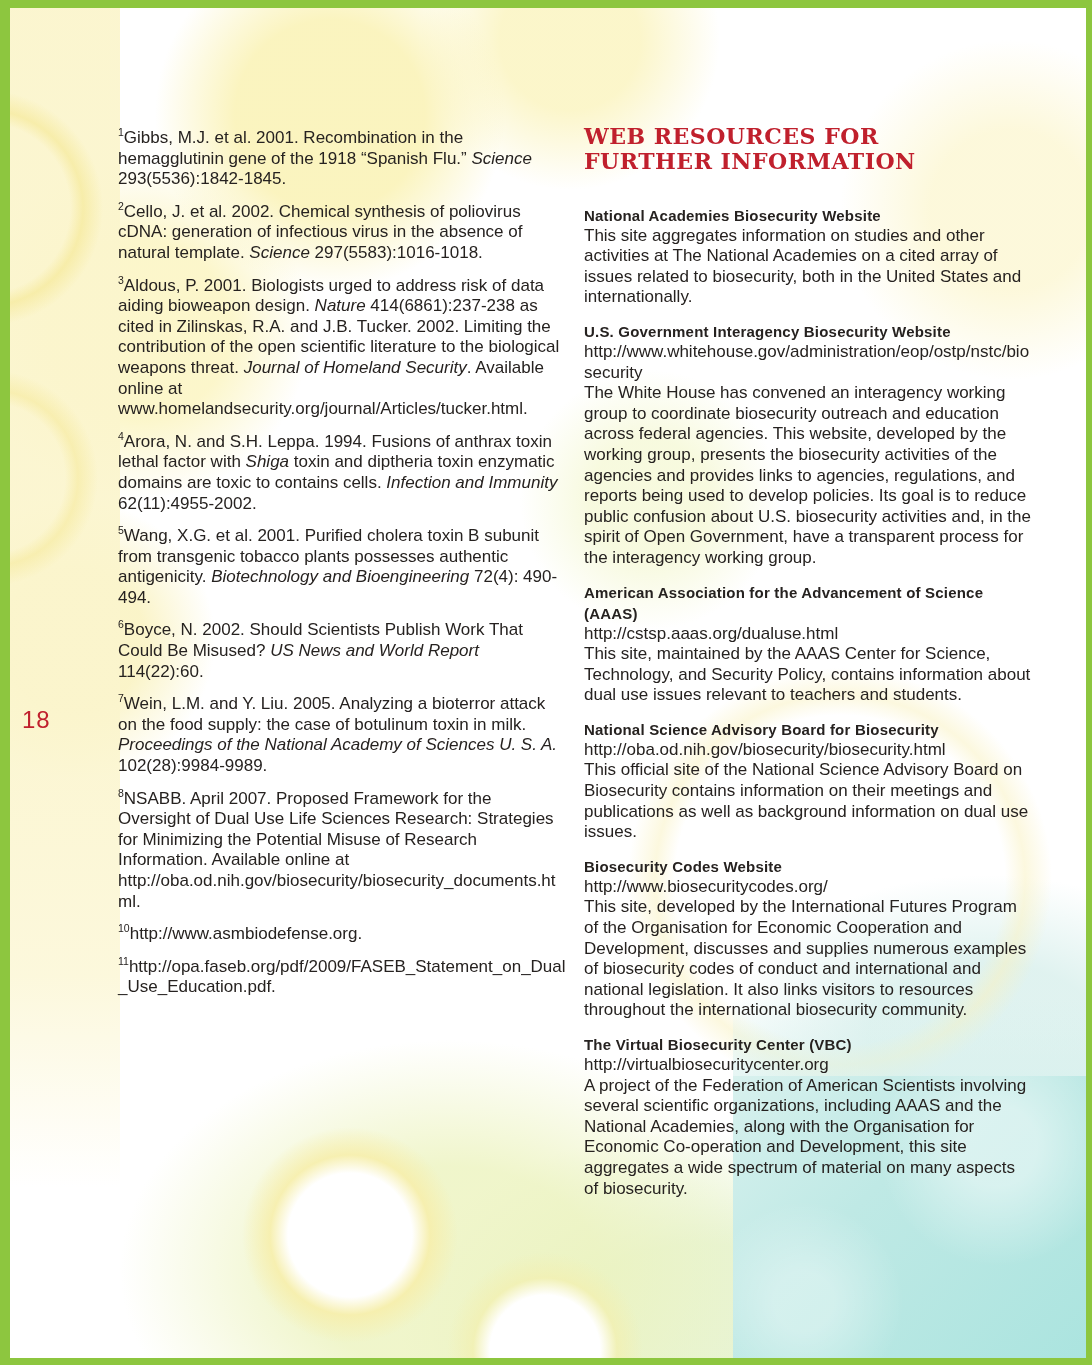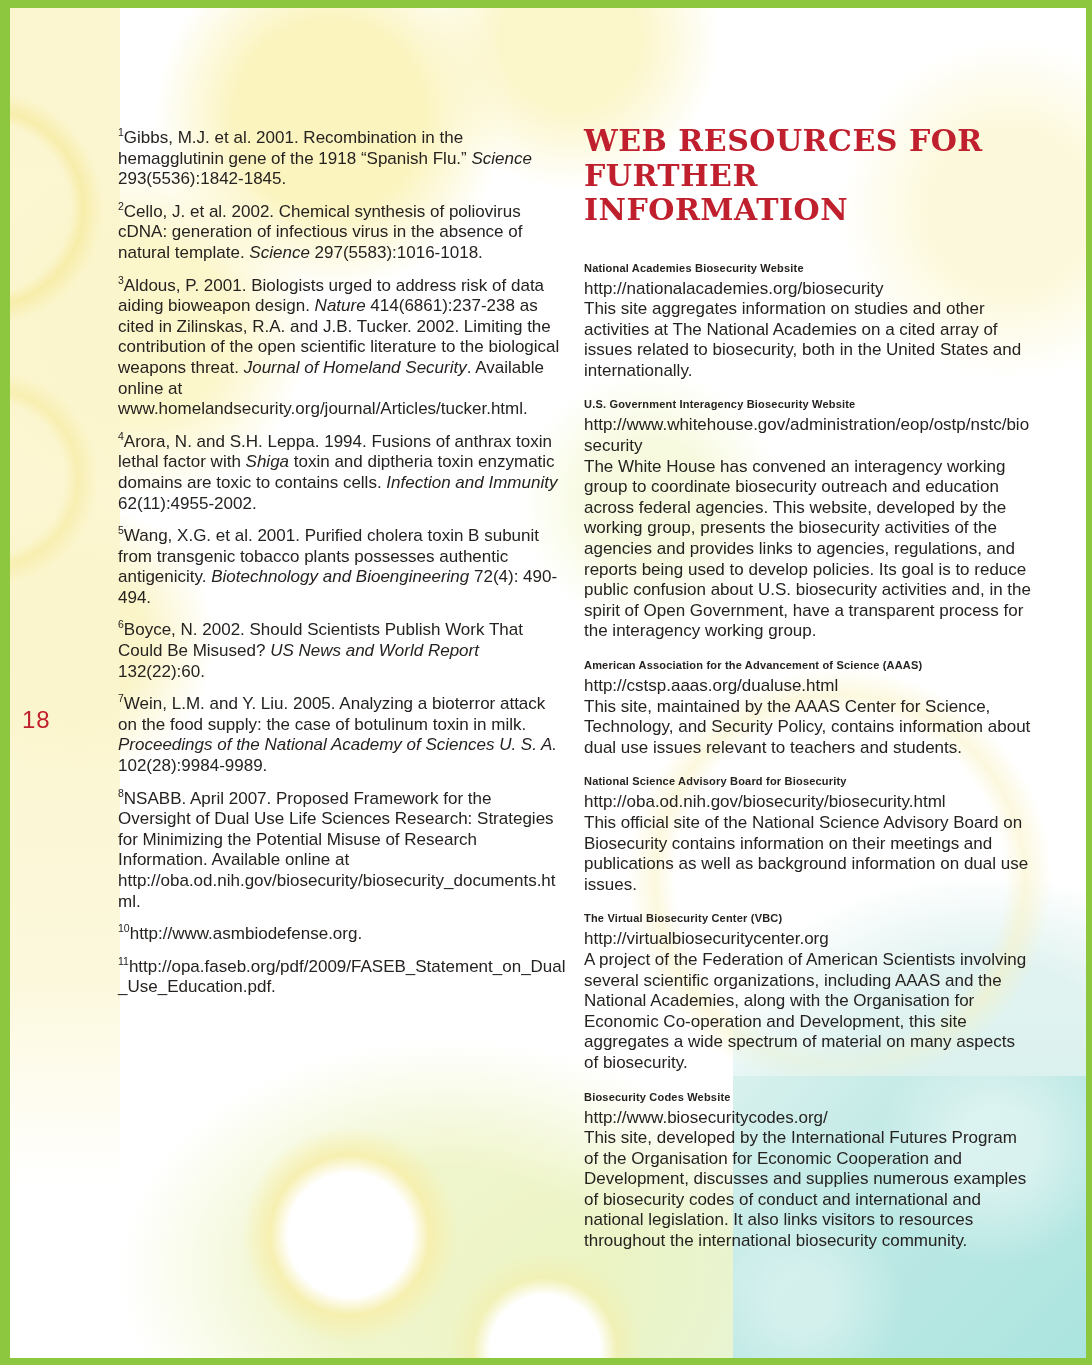--- a/index.html
+++ b/index.html
@@ -51,88 +51,87 @@
     position:absolute;left:12px;top:698px;
     font-size:24px;color:#c0202d;letter-spacing:1px;
   }
   .col-left{position:absolute;left:108px;top:120px;width:450px;}
   .col-right{position:absolute;left:574px;top:116px;width:448px;}
   h1.sect{
     font-family:"DejaVu Serif",serif;font-weight:bold;color:#c0202d;
     margin:0;letter-spacing:0.5px;
   }
   .col-left h1.sect{font-size:35px;line-height:1.05;margin-bottom:24px;}
-  .col-right h1.sect{font-size:30px;line-height:1.15;margin-bottom:30px;}
+  .col-right h1.sect{font-size:22px;line-height:1.15;margin-bottom:30px;}
   .col-right h1.sect span{display:block;}
   .note{
     font-size:17px;line-height:20.6px;margin:0 0 12px 0;
     overflow-wrap:anywhere;
   }
   .note sup{font-size:10.5px;line-height:0;}
   .resource{margin:0 0 13px 0;overflow-wrap:anywhere;}
-  .res-name{font-size:11px;font-weight:bold;line-height:21px;letter-spacing:0.2px;}
+  .res-name{font-size:15px;font-weight:bold;line-height:21px;letter-spacing:0.2px;}
   .res-url{font-size:17px;line-height:20.6px;}
   .res-desc{font-size:17px;line-height:20.6px;}
 </style>
 </head>
 <body>
 
 <div class="page">
   <div class="bg-left-strip"></div>
   <div class="bg-teal-fade"></div>
   <div class="bg-teal-block"></div>
 
   <div class="page-number">18</div>
 
   <div class="col-left">
     <div>
         <p class="note"><sup>1</sup><span>Gibbs, M.J. et al. 2001. Recombination in the hemagglutinin gene of the 1918 “Spanish Flu.” </span><i>Science</i><span> 293(5536):1842-1845.</span></p>
         <p class="note"><sup>2</sup><span>Cello, J. et al. 2002. Chemical synthesis of poliovirus cDNA: generation of infectious virus in the absence of natural template. </span><i>Science</i><span> 297(5583):1016-1018.</span></p>
         <p class="note"><sup>3</sup><span>Aldous, P. 2001. Biologists urged to address risk of data aiding bioweapon design. </span><i>Nature</i><span> 414(6861):237-238 as cited in Zilinskas, R.A. and J.B. Tucker. 2002. Limiting the contribution of the open scientific literature to the biological weapons threat. </span><i>Journal of Homeland Security</i><span>. Available online at www.homelandsecurity.org/journal/Articles/tucker.html.</span></p>
         <p class="note"><sup>4</sup><span>Arora, N. and S.H. Leppa. 1994. Fusions of anthrax toxin lethal factor with </span><i>Shiga</i><span> toxin and diptheria toxin enzymatic domains are toxic to contains cells. </span><i>Infection and Immunity</i><span> 62(11):4955-2002.</span></p>
         <p class="note"><sup>5</sup><span>Wang, X.G. et al. 2001. Purified cholera toxin B subunit from transgenic tobacco plants possesses authentic antigenicity. </span><i>Biotechnology and Bioengineering</i><span> 72(4): 490-494.</span></p>
-        <p class="note"><sup>6</sup><span>Boyce, N. 2002. Should Scientists Publish Work That Could Be Misused? </span><i>US News and World Report</i><span> 132(22):60.</span></p>
+        <p class="note"><sup>6</sup><span>Boyce, N. 2002. Should Scientists Publish Work That Could Be Misused? </span><i>US News and World Report</i><span> 114(22):60.</span></p>
         <p class="note"><sup>7</sup><span>Wein, L.M. and Y. Liu. 2005. Analyzing a bioterror attack on the food supply: the case of botulinum toxin in milk. </span><i>Proceedings of the National Academy of Sciences U. S. A.</i><span> 102(28):9984-9989.</span></p>
         <p class="note"><sup>8</sup><span>NSABB. April 2007. Proposed Framework for the Oversight of Dual Use Life Sciences Research: Strategies for Minimizing the Potential Misuse of Research Information. Available online at http://oba.od.nih.gov/biosecurity/biosecurity_documents.html.</span></p>
         <p class="note"><sup>10</sup><span>http://www.asmbiodefense.org.</span></p>
         <p class="note"><sup>11</sup><span>http://opa.faseb.org/pdf/2009/FASEB_Statement_on_Dual_Use_Education.pdf.</span></p>
       </div>
   </div>
 
   <div class="col-right">
     <h1 class="sect">
       <span>WEB RESOURCES FOR</span>
       <span>FURTHER INFORMATION</span>
     </h1>
     <div>
         <div class="resource">
           <div class="res-name">National Academies Biosecurity Website</div>
-          <div class="res-url">http://nationalacademies.org/biosecurity</div>
           <div class="res-desc">This site aggregates information on studies and other activities at The National Academies on a cited array of issues related to biosecurity, both in the United States and internationally.</div>
         </div>
         <div class="resource">
           <div class="res-name">U.S. Government Interagency Biosecurity Website</div>
           <div class="res-url">http://www.whitehouse.gov/administration/eop/ostp/nstc/biosecurity</div>
           <div class="res-desc">The White House has convened an interagency working group to coordinate biosecurity outreach and education across federal agencies. This website, developed by the working group, presents the biosecurity activities of the agencies and provides links to agencies, regulations, and reports being used to develop policies. Its goal is to reduce public confusion about U.S. biosecurity activities and, in the spirit of Open Government, have a transparent process for the interagency working group.</div>
         </div>
         <div class="resource">
           <div class="res-name">American Association for the Advancement of Science (AAAS)</div>
           <div class="res-url">http://cstsp.aaas.org/dualuse.html</div>
           <div class="res-desc">This site, maintained by the AAAS Center for Science, Technology, and Security Policy, contains information about dual use issues relevant to teachers and students.</div>
         </div>
         <div class="resource">
           <div class="res-name">National Science Advisory Board for Biosecurity</div>
           <div class="res-url">http://oba.od.nih.gov/biosecurity/biosecurity.html</div>
           <div class="res-desc">This official site of the National Science Advisory Board on Biosecurity contains information on their meetings and publications as well as background information on dual use issues.</div>
         </div>
         <div class="resource">
+          <div class="res-name">Biosecurity Codes Website</div>
+          <div class="res-url">http://www.biosecuritycodes.org/</div>
+          <div class="res-desc">This site, developed by the International Futures Program of the Organisation for Economic Cooperation and Development, discusses and supplies numerous examples of biosecurity codes of conduct and international and national legislation. It also links visitors to resources throughout the international biosecurity community.</div>
+        </div>
+        <div class="resource">
           <div class="res-name">The Virtual Biosecurity Center (VBC)</div>
           <div class="res-url">http://virtualbiosecuritycenter.org</div>
           <div class="res-desc">A project of the Federation of American Scientists involving several scientific organizations, including AAAS and the National Academies, along with the Organisation for Economic Co-operation and Development, this site aggregates a wide spectrum of material on many aspects of biosecurity.</div>
-        </div>
-        <div class="resource">
-          <div class="res-name">Biosecurity Codes Website</div>
-          <div class="res-url">http://www.biosecuritycodes.org/</div>
-          <div class="res-desc">This site, developed by the International Futures Program of the Organisation for Economic Cooperation and Development, discusses and supplies numerous examples of biosecurity codes of conduct and international and national legislation. It also links visitors to resources throughout the international biosecurity community.</div>
         </div>
       </div>
   </div>
 </div>
 
 </body></html>

